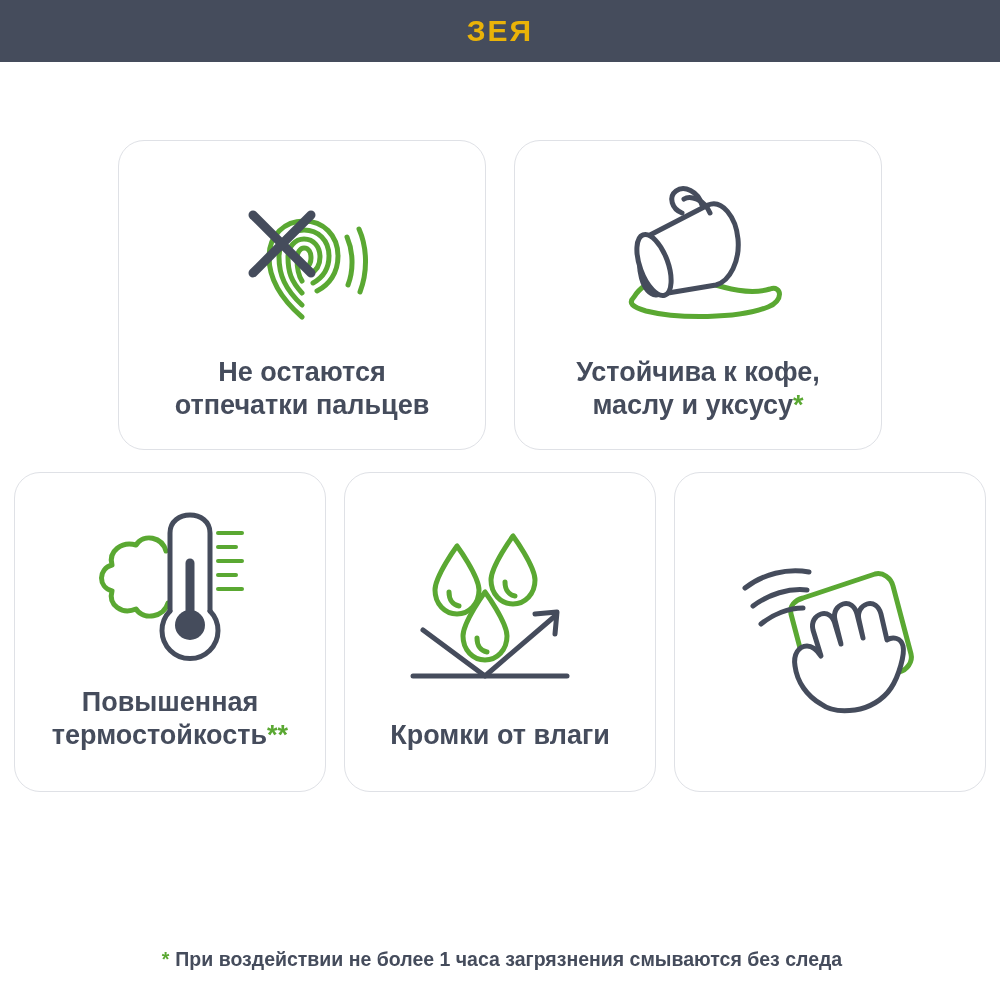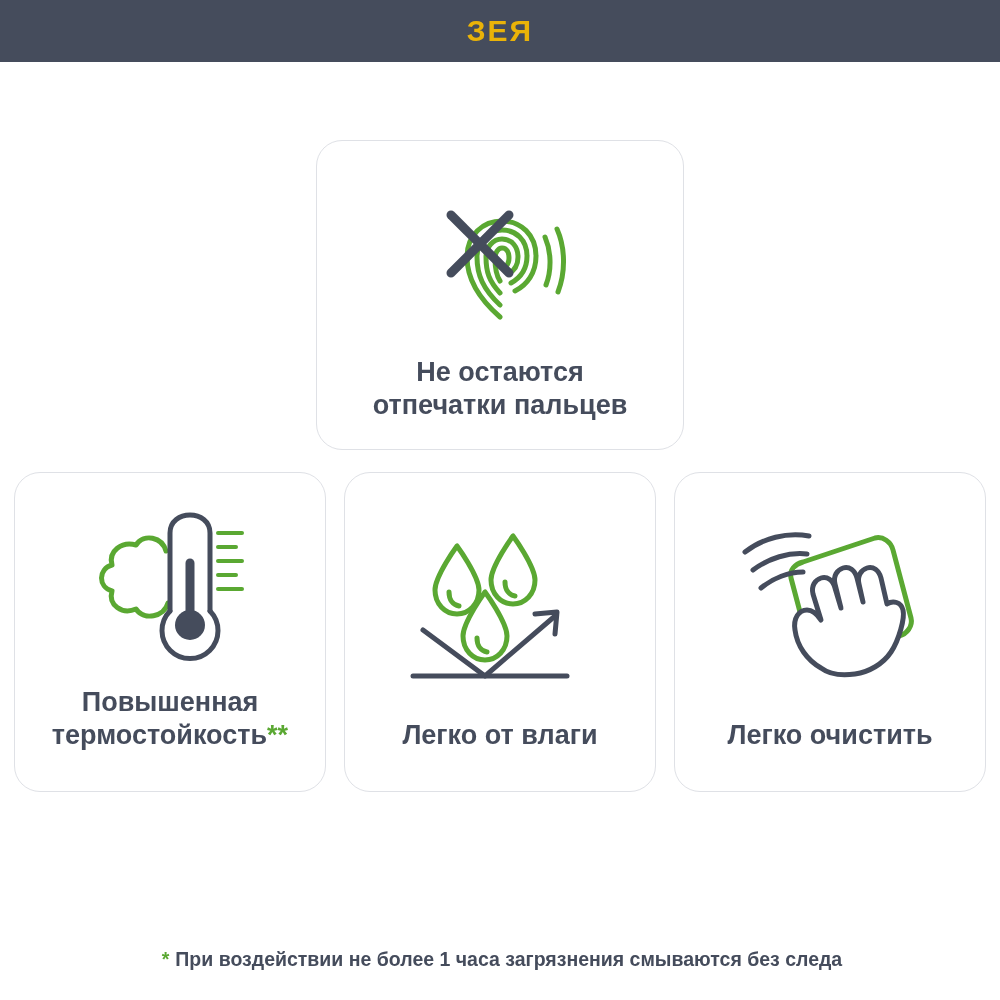--- a/index.html
+++ b/index.html
@@ -139,20 +139,35 @@
             <g stroke="#454c5c" stroke-width="9" stroke-linecap="round">
               <line x1="46" y1="38" x2="104" y2="96"></line>
               <line x1="104" y1="38" x2="46" y2="96"></line>
             </g>
           </svg>
         </div>
         <div class="card-label"><span>Не остаются
 отпечатки пальцев</span></div>
       </div>
 
+      <div class="card card-top">
+        <div class="icon-box">
+          <svg width="200" height="160" viewBox="0 0 200 160">
+            <path d="M36 120 C 48 100, 80 96, 104 104 C 130 112, 152 118, 172 112 C 184 108, 186 124, 170 130 C 140 142, 80 142, 48 134 C 34 130, 30 126, 36 120 Z" fill="none" stroke="#5aa832" stroke-width="5" stroke-linejoin="round"></path>
+            <g fill="#ffffff" stroke="#454c5c" stroke-width="5" stroke-linejoin="round" stroke-linecap="round">
+              <path d="M52 58 L 110 28 C 124 22, 138 40, 140 62 C 142 84, 132 104, 118 108 L 58 118 C 44 116, 38 90, 44 72 C 46 64, 48 60, 52 58 Z"></path>
+              <ellipse cx="56" cy="88" rx="14" ry="32" transform="rotate(-20 56 88)" fill="#ffffff"></ellipse>
+              <path d="M104 28 C 100 14, 86 8, 78 14 C 70 20, 74 32, 84 36" fill="none"></path>
+              <path d="M112 36 C 106 22, 92 18, 86 22" fill="none"></path>
+            </g>
+          </svg>
+        </div>
+        <div class="card-label"><span>Устойчива к кофе,
+маслу и уксусу</span><span class="ast">*</span></div>
+      </div>
 
     </div>
 
     <div class="row row-bottom">
 
       <div class="card card-bottom">
         <div class="icon-box">
           <svg width="200" height="170" viewBox="0 0 200 170">
             <path d="M96 48 C 92 34, 74 30, 66 42 C 52 38, 38 48, 42 62 C 28 66, 28 84, 42 88 C 38 102, 52 112, 66 106 C 74 118, 94 114, 98 100" fill="none" stroke="#5aa832" stroke-width="5" stroke-linecap="round" stroke-linejoin="round"></path>
             <g fill="none" stroke="#454c5c" stroke-width="5" stroke-linecap="round">
@@ -185,42 +200,41 @@
               <path d="M90 74 C 90 74, 68 104, 68 118 C 68 132, 78 142, 90 142 C 102 142, 112 132, 112 118 C 112 104, 90 74, 90 74 Z"></path>
               <path d="M82 120 C 82 128, 86 133, 92 134"></path>
             </g>
             <g fill="none" stroke="#454c5c" stroke-width="5" stroke-linecap="round" stroke-linejoin="round">
               <path d="M28 112 L 90 158 L 160 98"></path>
               <path d="M140 96 L 162 94 L 160 116"></path>
               <line x1="18" y1="158" x2="172" y2="158"></line>
             </g>
           </svg>
         </div>
-        <div class="card-label"><span>Легко от влаги</span></div>
+        <div class="card-label"><span>Кромки от влаги</span></div>
       </div>
 
       <div class="card card-bottom">
         <div class="icon-box">
           <svg width="210" height="175" viewBox="0 0 210 175">
             <path d="M78 44 L 150 20 C 158 18, 166 24, 168 32 L 186 100 C 188 108, 182 116, 174 118 L 102 140 C 94 142, 86 136, 84 128 L 66 60 C 64 52, 70 46, 78 44 Z" fill="none" stroke="#5aa832" stroke-width="5" stroke-linejoin="round"></path>
             <g fill="none" stroke="#454c5c" stroke-width="5" stroke-linecap="round">
               <path d="M20 34 C 38 20, 62 14, 84 18"></path>
               <path d="M28 52 C 44 40, 64 34, 82 36"></path>
               <path d="M36 70 C 48 60, 64 54, 78 54"></path>
             </g>
             <g fill="#ffffff" stroke="#454c5c" stroke-width="5" stroke-linecap="round" stroke-linejoin="round">
               <path d="M96 150 C 82 142, 72 128, 70 112 C 68 100, 74 92, 82 92 C 88 92, 92 96, 96 102
                        L 88 76 C 86 68, 90 62, 96 60 C 102 58, 108 62, 110 70 L 116 90
                        L 110 66 C 108 58, 112 52, 118 50 C 124 48, 130 52, 132 60 L 138 84
                        L 134 66 C 132 58, 136 52, 142 50 C 148 48, 154 52, 156 60 L 162 86
                        C 168 82, 176 84, 178 92 C 180 100, 174 122, 166 134 C 158 146, 144 154, 130 156 C 116 158, 104 156, 96 150 Z"></path>
             </g>
           </svg>
         </div>
-        <div class="card-label"><span>Легко очистить</span></div>
       </div>
 
     </div>
   </div>
 
   <div class="footnotes">
     <div class="footnote">
       <span class="mark">*</span><span>При воздействии не более 1 часа загрязнения смываются без следа</span>
     </div>
   </div>

